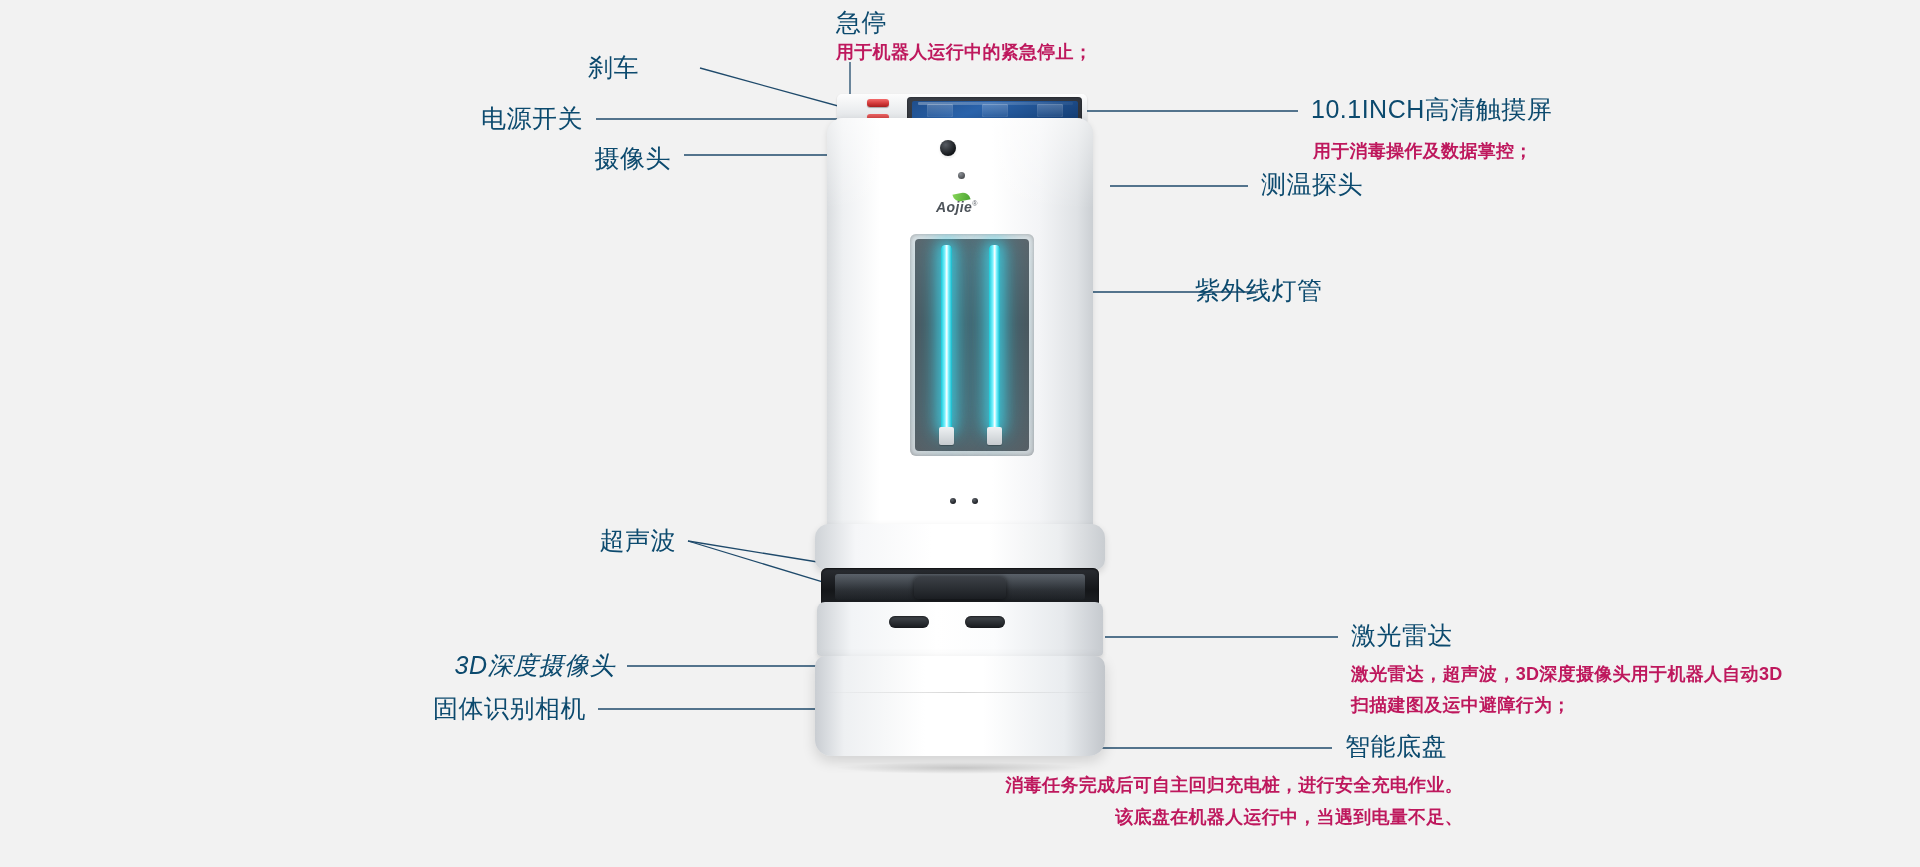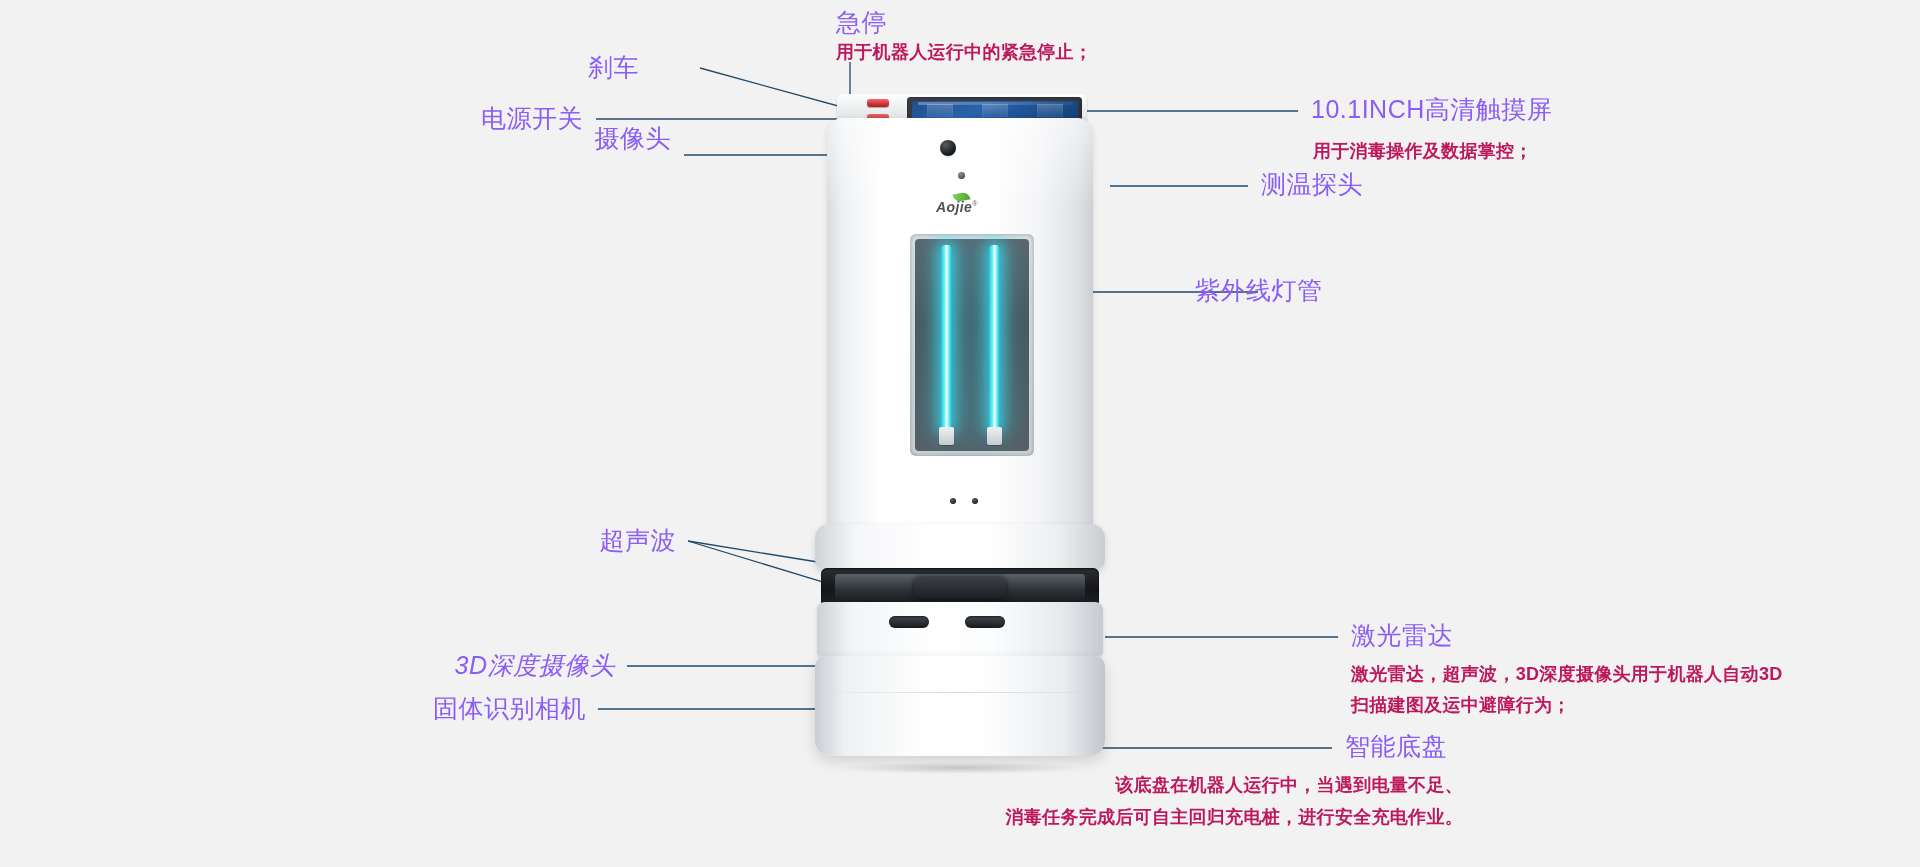--- a/index.html
+++ b/index.html
@@ -10,21 +10,21 @@
     font-family:"Liberation Sans","DejaVu Sans",sans-serif;
     overflow:hidden;
     position:relative;
     -webkit-font-smoothing:antialiased;
   }
   #stage{position:absolute;left:0;top:0;width:1920px;height:867px;background:#f2f2f2;}
 
   
   .callout{position:absolute;white-space:nowrap;}
   .c-title{
-    font-size:25px;color:#8b5cf6;line-height:1.15;font-weight:400;
+    font-size:25px;color:#0c4a6e;line-height:1.15;font-weight:400;
     letter-spacing:.5px;white-space:nowrap;
   }
   .c-sub{
     font-size:18px;color:#be185d;line-height:1.75;font-weight:700;
     letter-spacing:.3px;white-space:nowrap;
   }
   .c-left .c-title,.c-left .c-sub{text-align:right;}
   .c-right .c-title,.c-right .c-sub{text-align:left;}
 
   
@@ -306,21 +306,21 @@
   </div>
 
   <div class="callout c-left" style="left:639px;top:53px;transform:translateX(-100%);">
     <div class="c-title">刹车</div>
   </div>
 
   <div class="callout c-left" style="left:583px;top:104px;transform:translateX(-100%);">
     <div class="c-title">电源开关</div>
   </div>
 
-  <div class="callout c-left" style="left:671px;top:124px;transform:translateX(-100%);">
+  <div class="callout c-left" style="left:671px;top:144px;transform:translateX(-100%);">
     <div class="c-title">摄像头</div>
   </div>
 
   <div class="callout c-left" style="left:676px;top:526px;transform:translateX(-100%);">
     <div class="c-title">超声波</div>
   </div>
 
   <div class="callout c-left" style="left:615px;top:651px;transform:translateX(-100%);font-style:italic;">
     <div class="c-title">3D深度摄像头</div>
   </div>
@@ -345,17 +345,17 @@
   <div class="callout c-right" style="left:1351px;top:621px;">
     <div class="c-title">激光雷达</div>
     <div class="c-sub" style="margin-top:9px;">激光雷达，超声波，3D深度摄像头用于机器人自动3D</div>
     <div class="c-sub">扫描建图及运中避障行为；</div>
   </div>
 
   <div class="callout" style="left:1345px;top:732px;">
     <div class="c-title">智能底盘</div>
   </div>
   <div class="callout" style="left:1463px;top:770px;transform:translateX(-100%);text-align:right;">
+    <div class="c-sub" style="text-align:right;">消毒任务完成后可自主回归充电桩，进行安全充电作业。</div>
     <div class="c-sub" style="text-align:right;">该底盘在机器人运行中，当遇到电量不足、</div>
-    <div class="c-sub" style="text-align:right;">消毒任务完成后可自主回归充电桩，进行安全充电作业。</div>
   </div>
 
 </div>
 
 </body></html>

